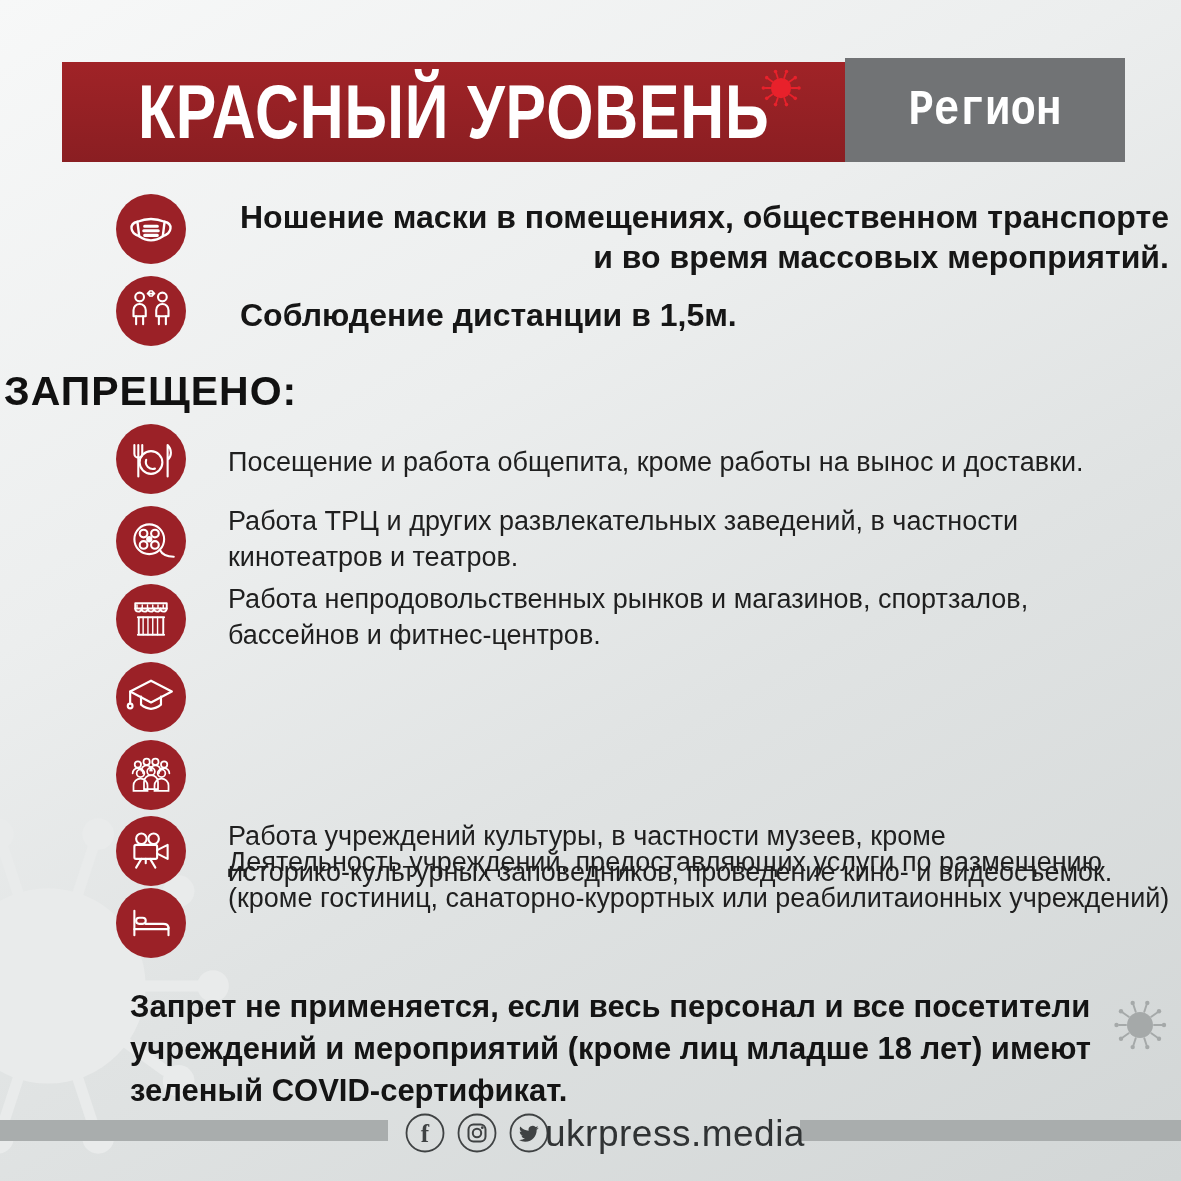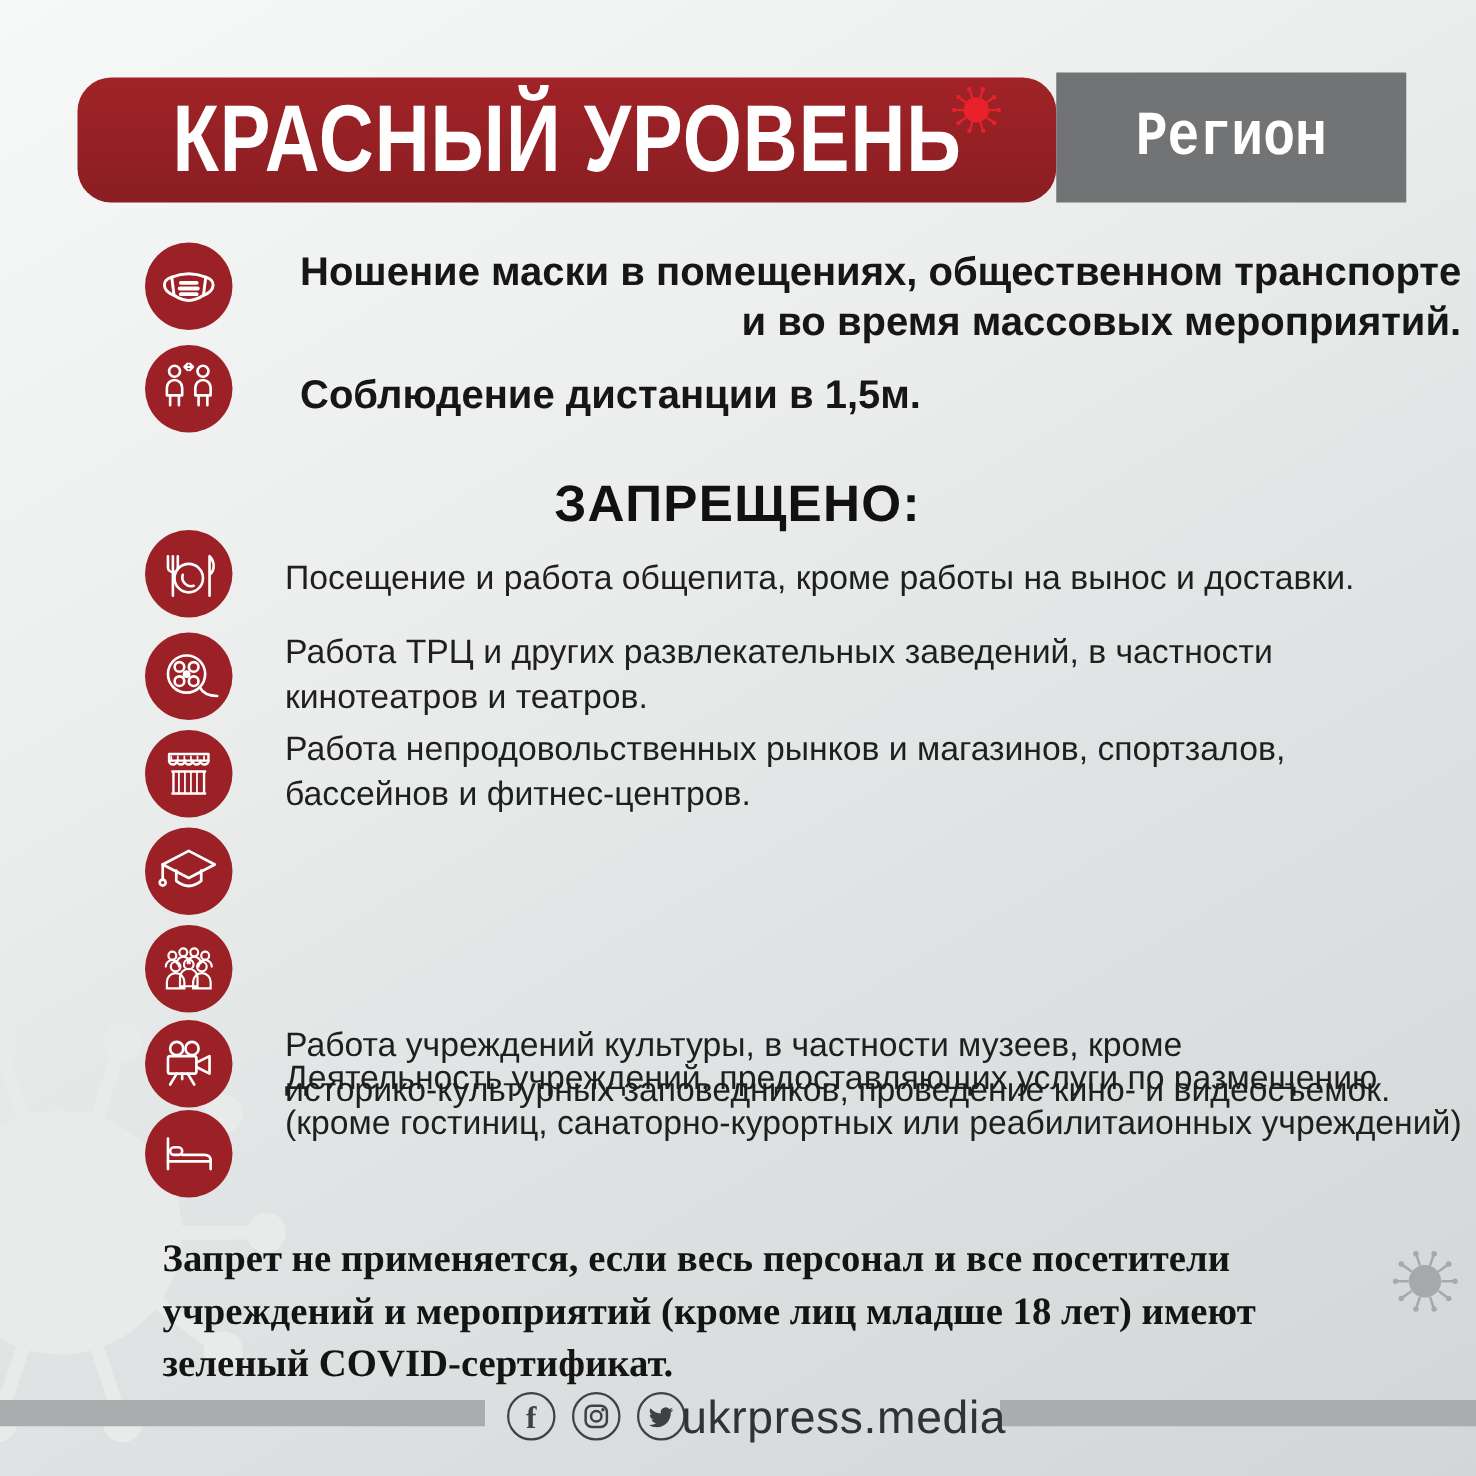--- a/index.html
+++ b/index.html
@@ -5,21 +5,21 @@
   html,body{margin:0;padding:0;background:#888;}
   .canvas{
     position:relative;width:1181px;height:1181px;overflow:hidden;
     background:linear-gradient(150deg,#f7f8f8 0%,#eceeee 35%,#e0e3e3 60%,#d2d6d6 100%);
     font-family:"Liberation Sans","DejaVu Sans",sans-serif;color:#1d1d1b;
   }
   
   .banner{
     position:absolute;left:62px;top:62px;width:783px;height:100px;
     background:linear-gradient(#a02327,#8a1e22);
-    display:flex;align-items:center;justify-content:center;border-radius:27px;
+    display:flex;align-items:center;justify-content:center;
   }
   .banner h1{
     margin:0;color:#fff;font-size:76px;font-weight:bold;line-height:100px;
     white-space:nowrap;transform:scaleX(.80);transform-origin:50% 50%;letter-spacing:1px;
   }
   .virus-accent{position:absolute;right:40px;top:2px;}
   .region-box{
     position:absolute;left:845px;top:58px;width:280px;height:104px;background:#717375;
     display:flex;align-items:center;justify-content:center;font-family:Liberation Mono, monospace;
   }
@@ -35,26 +35,26 @@
   
   .btext{
     position:absolute;left:240px;margin:0;font-size:32px;font-weight:bold;line-height:40px;
     white-space:pre-line;color:#161616;text-align:right;
   }
   .ptext{
     position:absolute;left:228px;margin:0;font-size:27px;font-weight:normal;line-height:36px;
     white-space:pre-line;color:#1f1f1f;
   }
   .heading{
-    position:absolute;left:0;top:364px;width:1148px;margin:16px;text-align:center;
+    position:absolute;left:0;top:364px;width:1148px;margin:4px;text-align:left;
     font-size:41px;font-weight:bold;letter-spacing:1px;color:#111;
   }
   .note{
     position:absolute;left:130px;top:986px;margin:0;font-size:31px;font-weight:bold;
-    line-height:42px;white-space:pre-line;color:#141414;font-family:Liberation Serif, serif;
+    line-height:42px;white-space:pre-line;color:#141414;
   }
   
   .fbar{position:absolute;top:1120px;height:21px;background:#a9adad;}
   .fbar.left{left:0;width:388px;}
   .fbar.right{left:800px;width:381px;}
   .social{position:absolute;top:1112px;left:404px;display:flex;gap:10px;}
   .site{
     position:absolute;left:545px;top:1113px;margin:0;font-size:37px;color:#303334;
     letter-spacing:.5px;
   }

